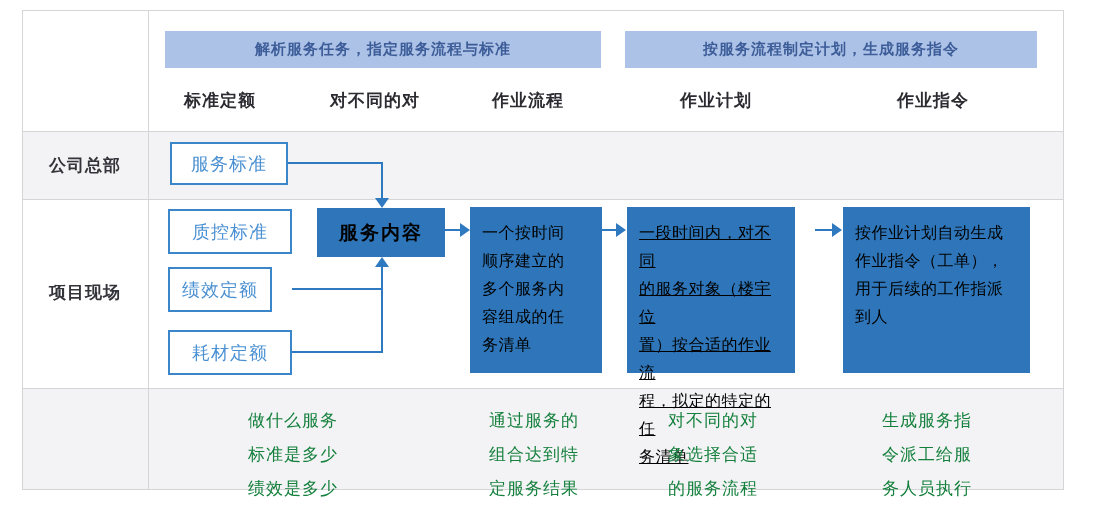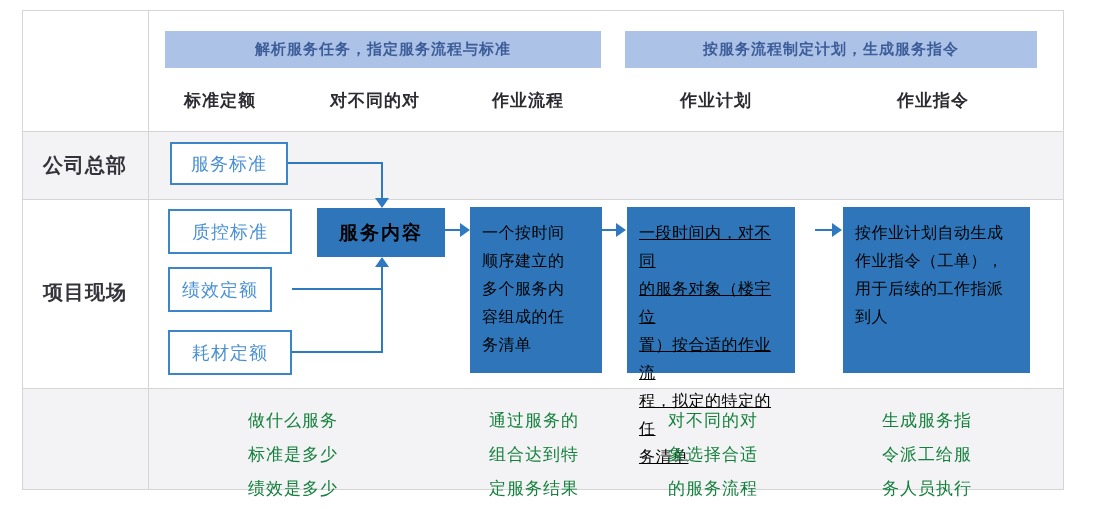--- a/index.html
+++ b/index.html
@@ -36,21 +36,21 @@
   .banner1 { left: 165px; width: 436px; }
   .banner2 { left: 625px; width: 412px; }
 
   
   .colhead {
     top: 89px; transform: translateX(-50%);
     font-size: 17px; font-weight: bold; color: #2b2b31; letter-spacing: 1px;
   }
   .rowlabel {
     left: 85px; transform: translate(-50%, -50%);
-    font-size: 20px; font-weight: bold; color: #33333a; letter-spacing: 1px;
+    font-size: 17px; font-weight: bold; color: #33333a; letter-spacing: 1px;
   }
 
   
   .obox {
     border: 2px solid #3b86c8; background: #ffffff; color: #4a90d2;
     font-size: 18px; letter-spacing: 1px;
     display: flex; align-items: center; justify-content: center;
   }
   .obox.b1 { left: 170px; top: 142px; width: 118px; height: 43px; }
   .obox.b2 { left: 168px; top: 209px; width: 124px; height: 45px; }

